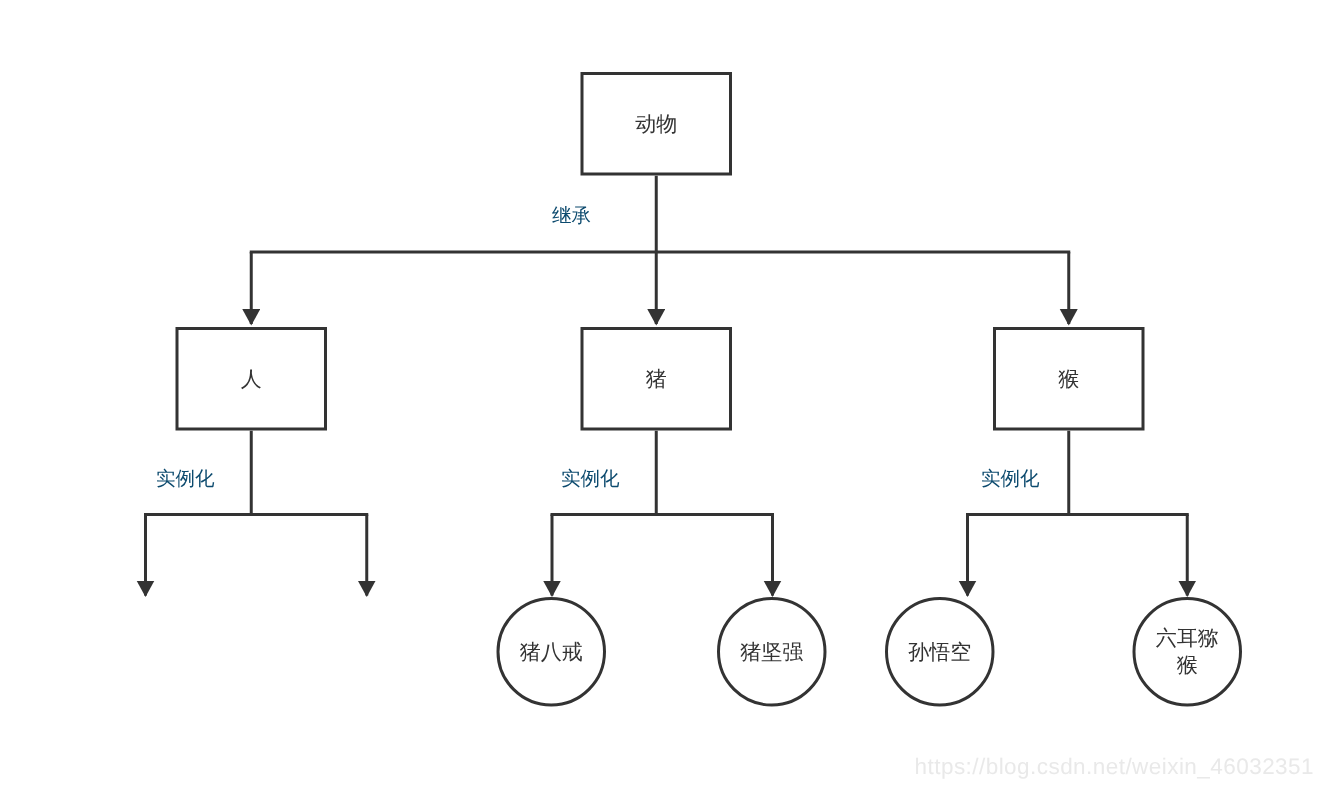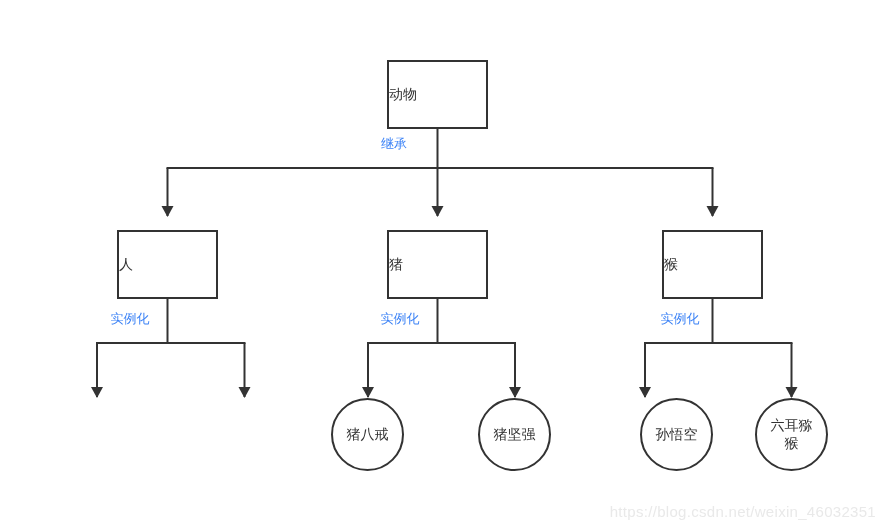--- a/index.html
+++ b/index.html
@@ -24,23 +24,23 @@
   }
   .node-box {
     position: absolute;
     box-sizing: border-box;
     width: 101px;
     height: 69px;
     border: 2px solid #333333;
     background: #ffffff;
     display: flex;
     align-items: center;
+    justify-content: center;
     font-size: 14px;
     color: #333333;
-    margin-top: 12px;
   }
   .box-root   { left: 387px; top: 48px; }
   .box-person { left: 117px; top: 218px; }
   .box-pig    { left: 387px; top: 218px; }
   .box-monkey { left: 662px; top: 218px; }
 
   .node-circle {
     position: absolute;
     box-sizing: border-box;
     width: 73px;
@@ -58,29 +58,29 @@
   .node-circle .circle-label {
     max-width: 50px;
     text-align: center;
     line-height: 1.25;
     word-break: break-all;
   }
   .circ-xiaohong     { left: 60px;  }
   .circ-xiaoming     { left: 208px; }
   .circ-zhubajie     { left: 331px; }
   .circ-zhujianqiang { left: 478px; }
-  .circ-sunwukong    { left: 640px; }
+  .circ-sunwukong    { left: 590px; }
   .circ-liuermihou   { left: 755px; }
 
   .edge-label {
     position: absolute;
     font-size: 13px;
-    color: #3b82f6;
+    color: #0c4a6e;
     width: 52px;
-    text-align: center;
+    text-align: left;
     white-space: nowrap;
   }
   .lbl-inherit { left: 368px; top: 135px; }
   .lbl-inst-0  { left: 104px; top: 310px; }
   .lbl-inst-1  { left: 374px; top: 310px; }
   .lbl-inst-2  { left: 654px; top: 310px; }
 
   .watermark {
     position: absolute;
     right: 12px;

